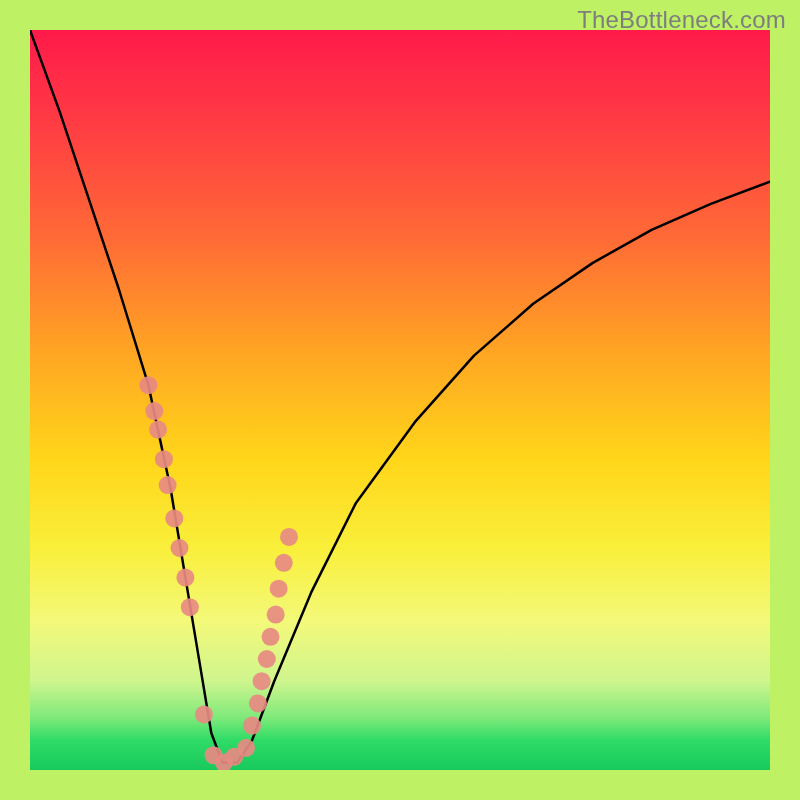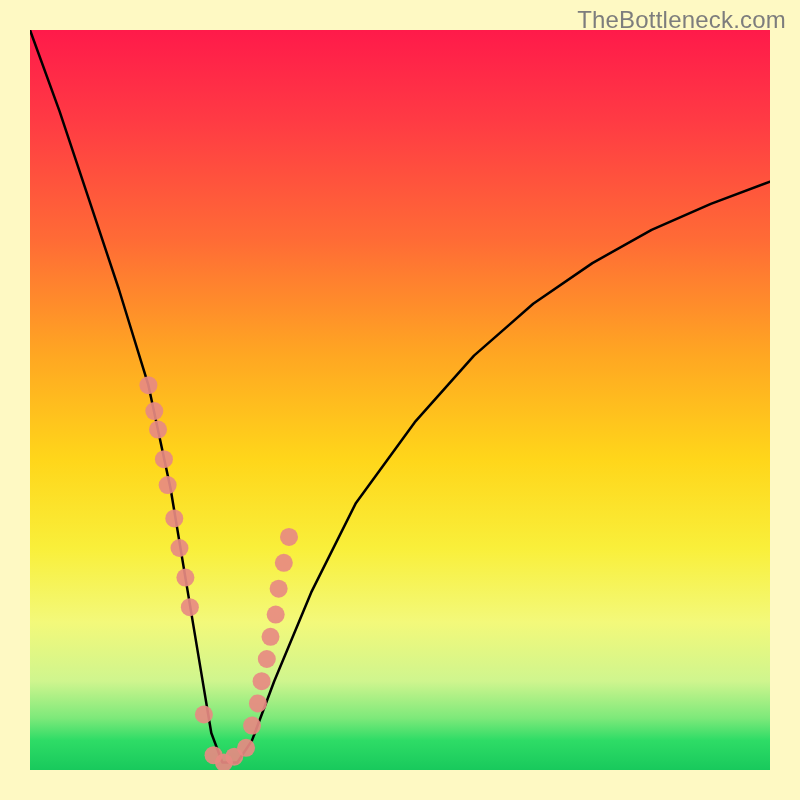--- a/index.html
+++ b/index.html
@@ -8,21 +8,21 @@
     width: 800px;
     height: 800px;
     overflow: hidden;
     background: #000;
     font-family: Arial, Helvetica, sans-serif;
   }
   .frame {
     position: relative;
     width: 800px;
     height: 800px;
-    background: #fef9c3;
+    background: #bef264;
   }
   .plot-area {
     position: absolute;
     left: 30px;
     top: 30px;
     width: 740px;
     height: 740px;
     background: linear-gradient(to bottom,
       #ff1a4a 0%,
       #ff3a44 12%,

